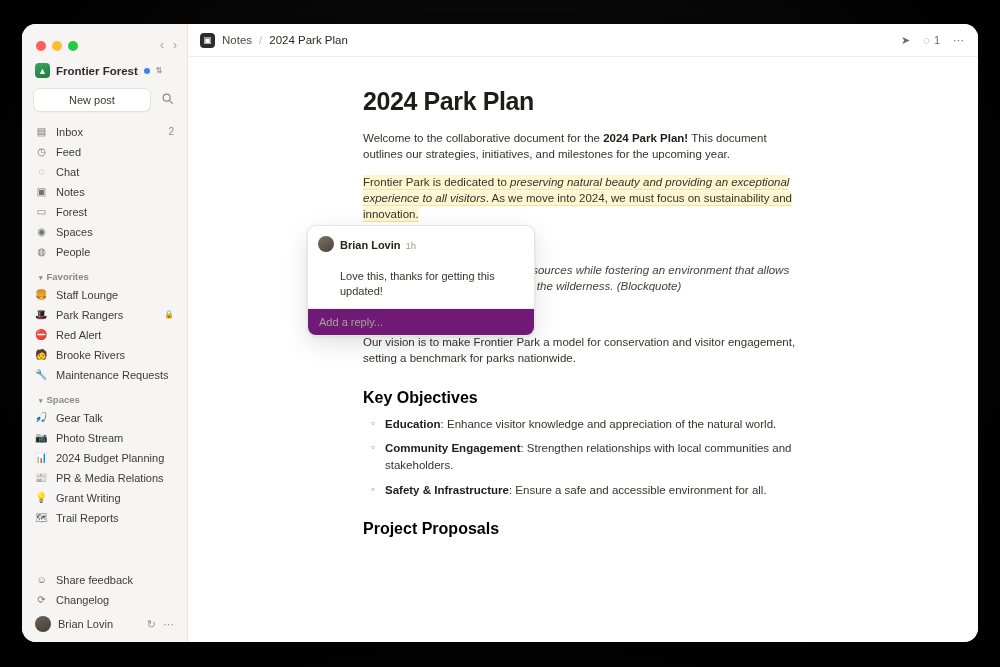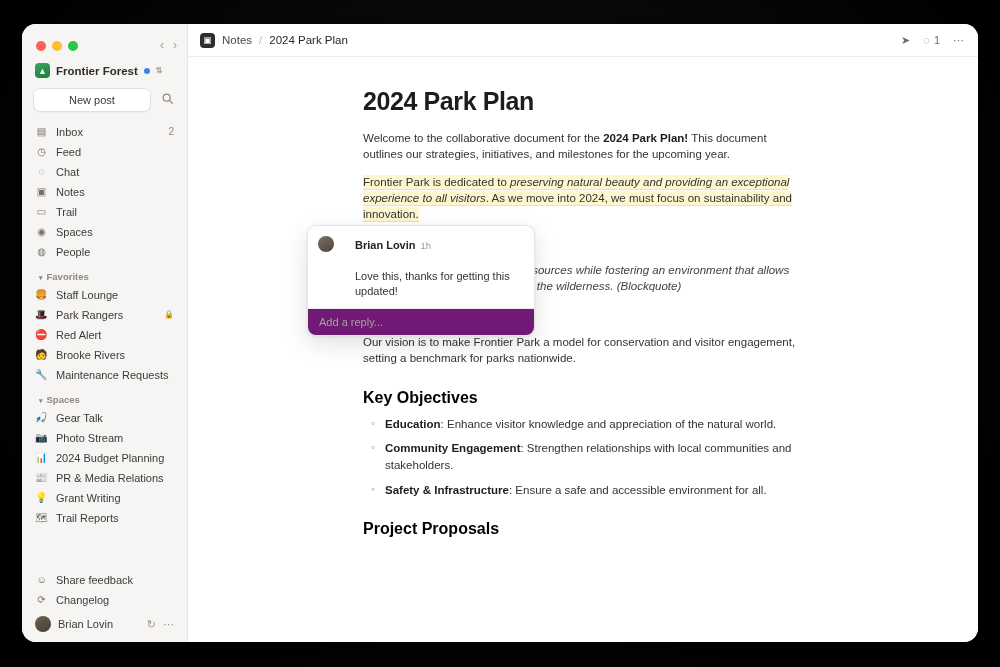--- a/index.html
+++ b/index.html
@@ -205,21 +205,21 @@
     position: absolute;
     left: 119px; top: 168px;
     width: 228px;
     background: #ffffff;
     border: 1px solid #e8e5e1;
     border-radius: 9px;
     box-shadow: 0 8px 24px rgba(0,0,0,0.12), 0 1px 3px rgba(0,0,0,0.08);
     overflow: hidden;
     z-index: 5;
   }
-  .cc-body { padding: 9px 10px 9px 10px; display: flex; gap: 21px; }
+  .cc-body { padding: 9px 10px 9px 10px; display: flex; gap: 6px; }
   .cc-avatar {
     width: 16px; height: 16px; border-radius: 50%;
     background: linear-gradient(150deg,#7d7265,#4a423a);
     flex: none; margin-top: 1px;
   }
   .cc-name { font-size: 11px; font-weight: bold; color: #26241f; }
   .cc-time { font-size: 9.5px; color: #9b9892; margin-left: 5px; font-weight: normal; }
   .cc-text { font-size: 11px; color: #35332f; margin-top: 16px; line-height: 1.35; }
   .cc-reply {
     border-top: 1px solid #f0eeeb;
@@ -275,21 +275,21 @@
         <div class="nav-item">
           <span class="ico">◌</span>
           <span class="label">Chat</span>
         </div>
         <div class="nav-item">
           <span class="ico">▣</span>
           <span class="label">Notes</span>
         </div>
         <div class="nav-item">
           <span class="ico">▭</span>
-          <span class="label">Trail</span>
+          <span class="label">Forest</span>
         </div>
         <div class="nav-item">
           <span class="ico">◉</span>
           <span class="label">Spaces</span>
         </div>
         <div class="nav-item">
           <span class="ico">◍</span>
           <span class="label">People</span>
         </div>
 

